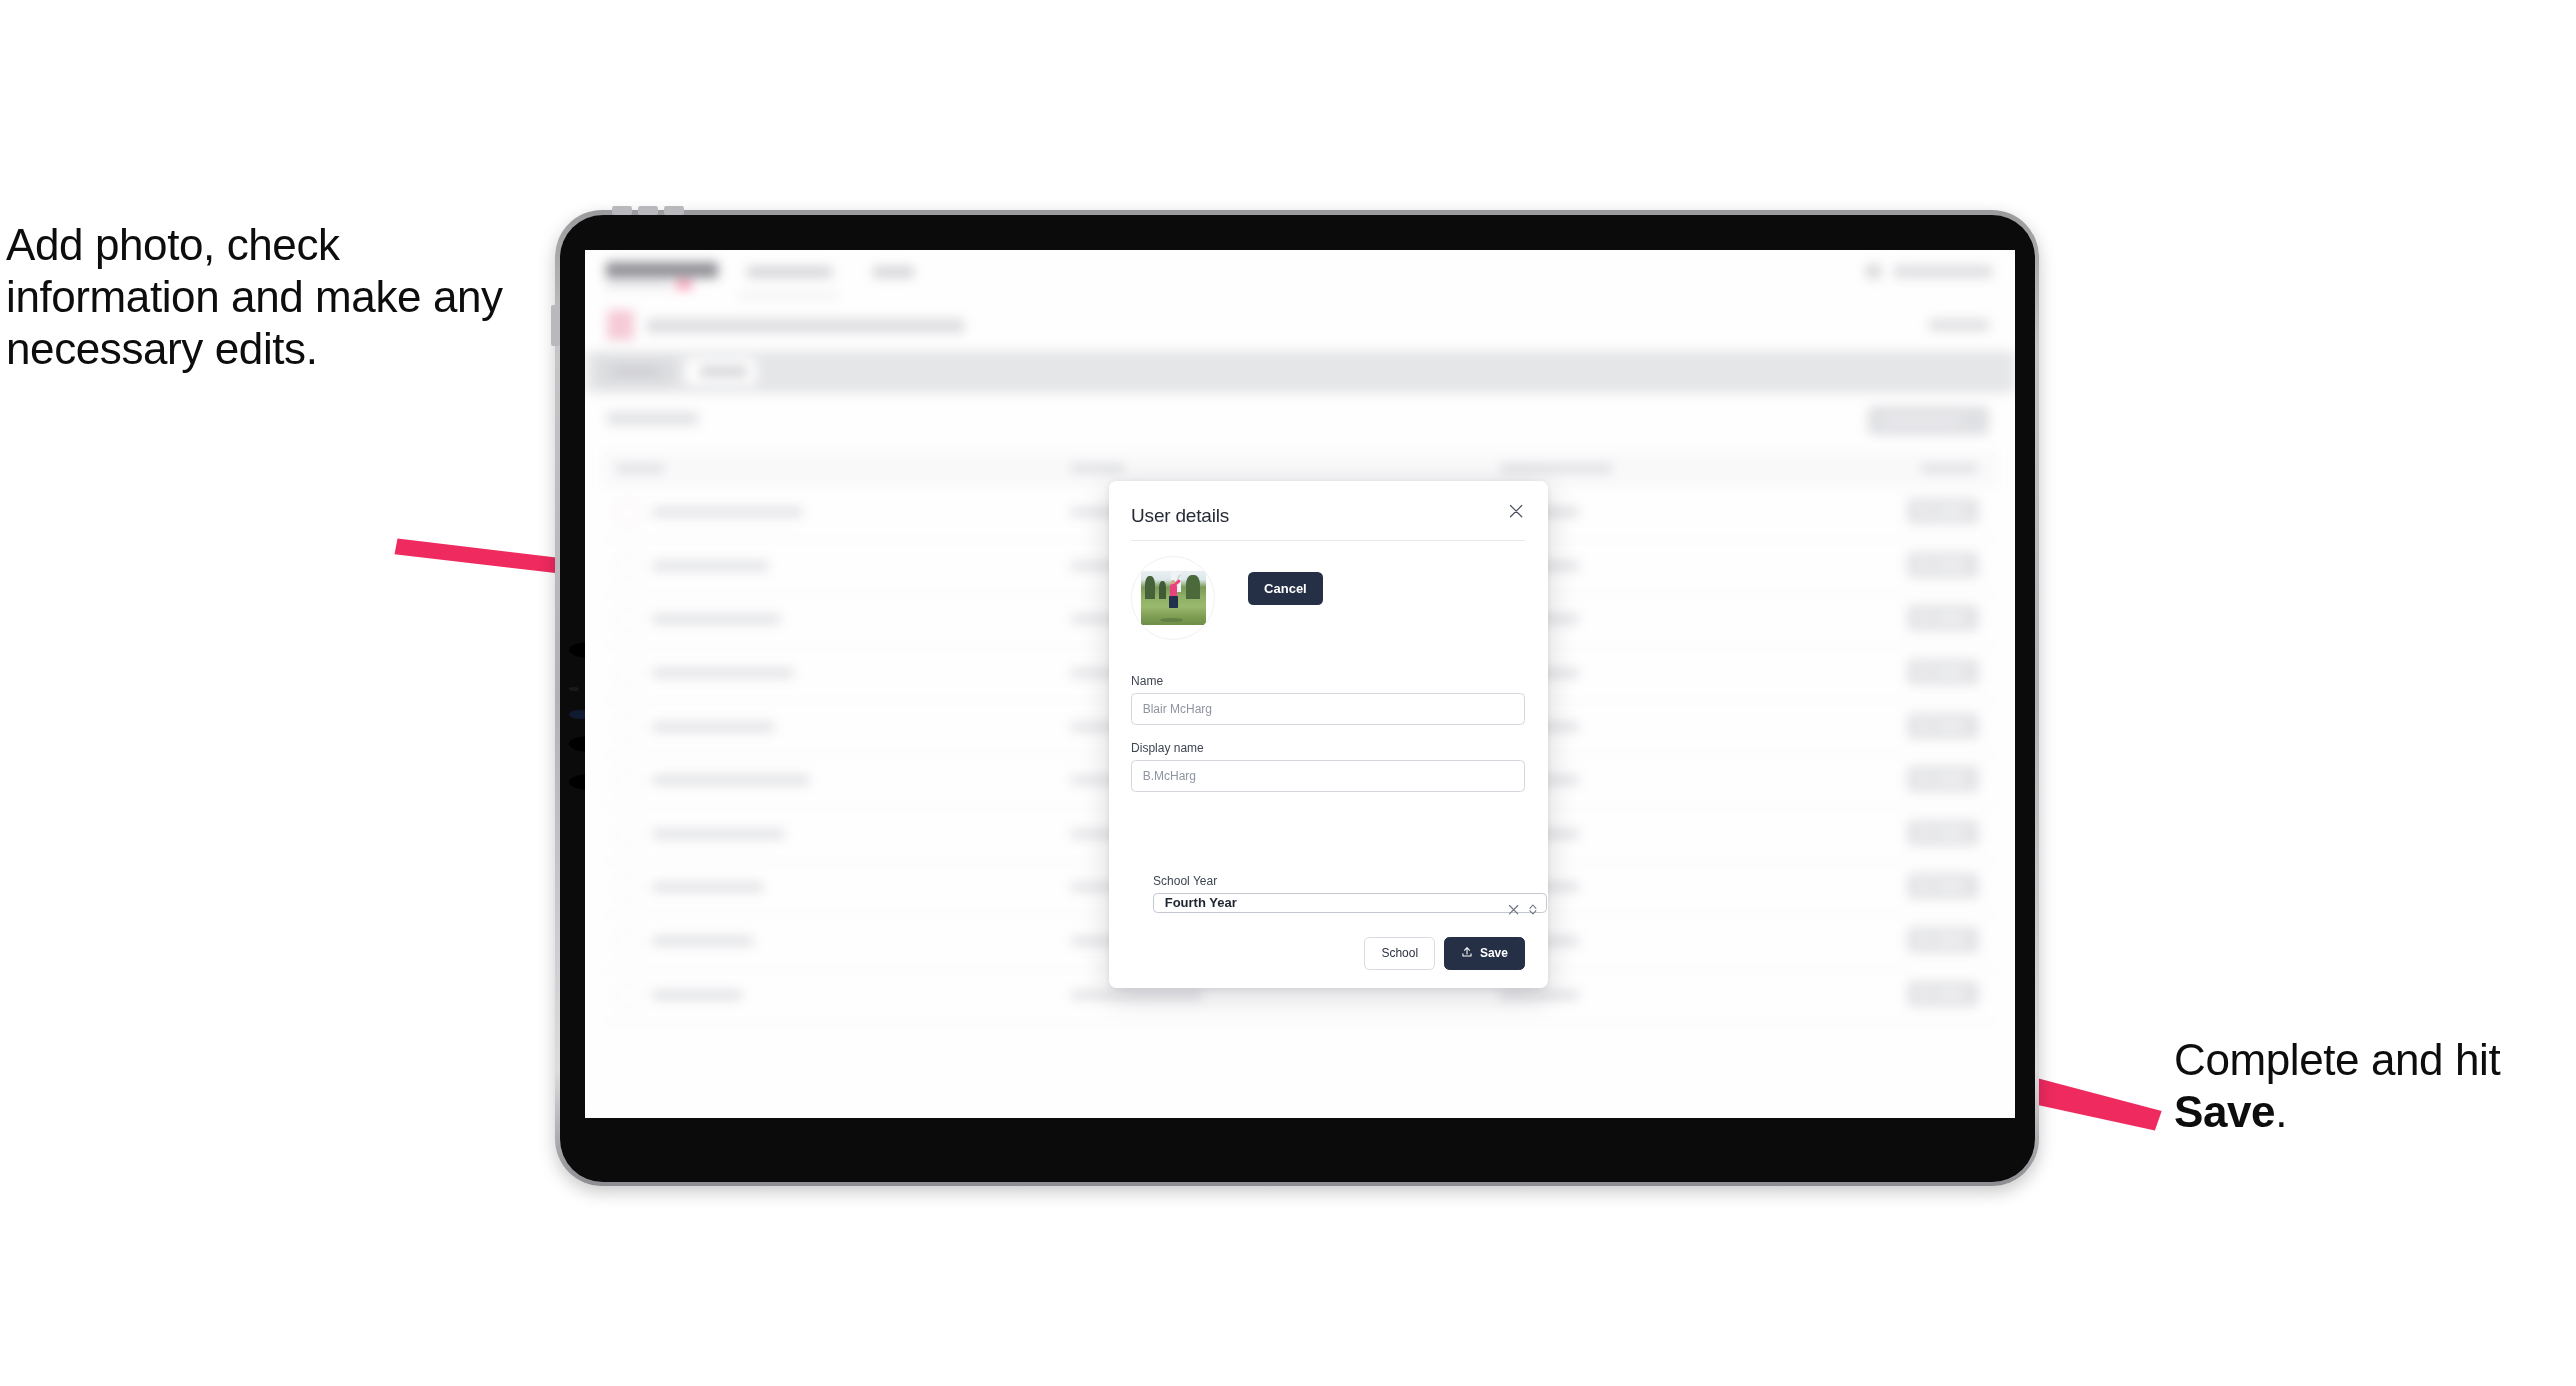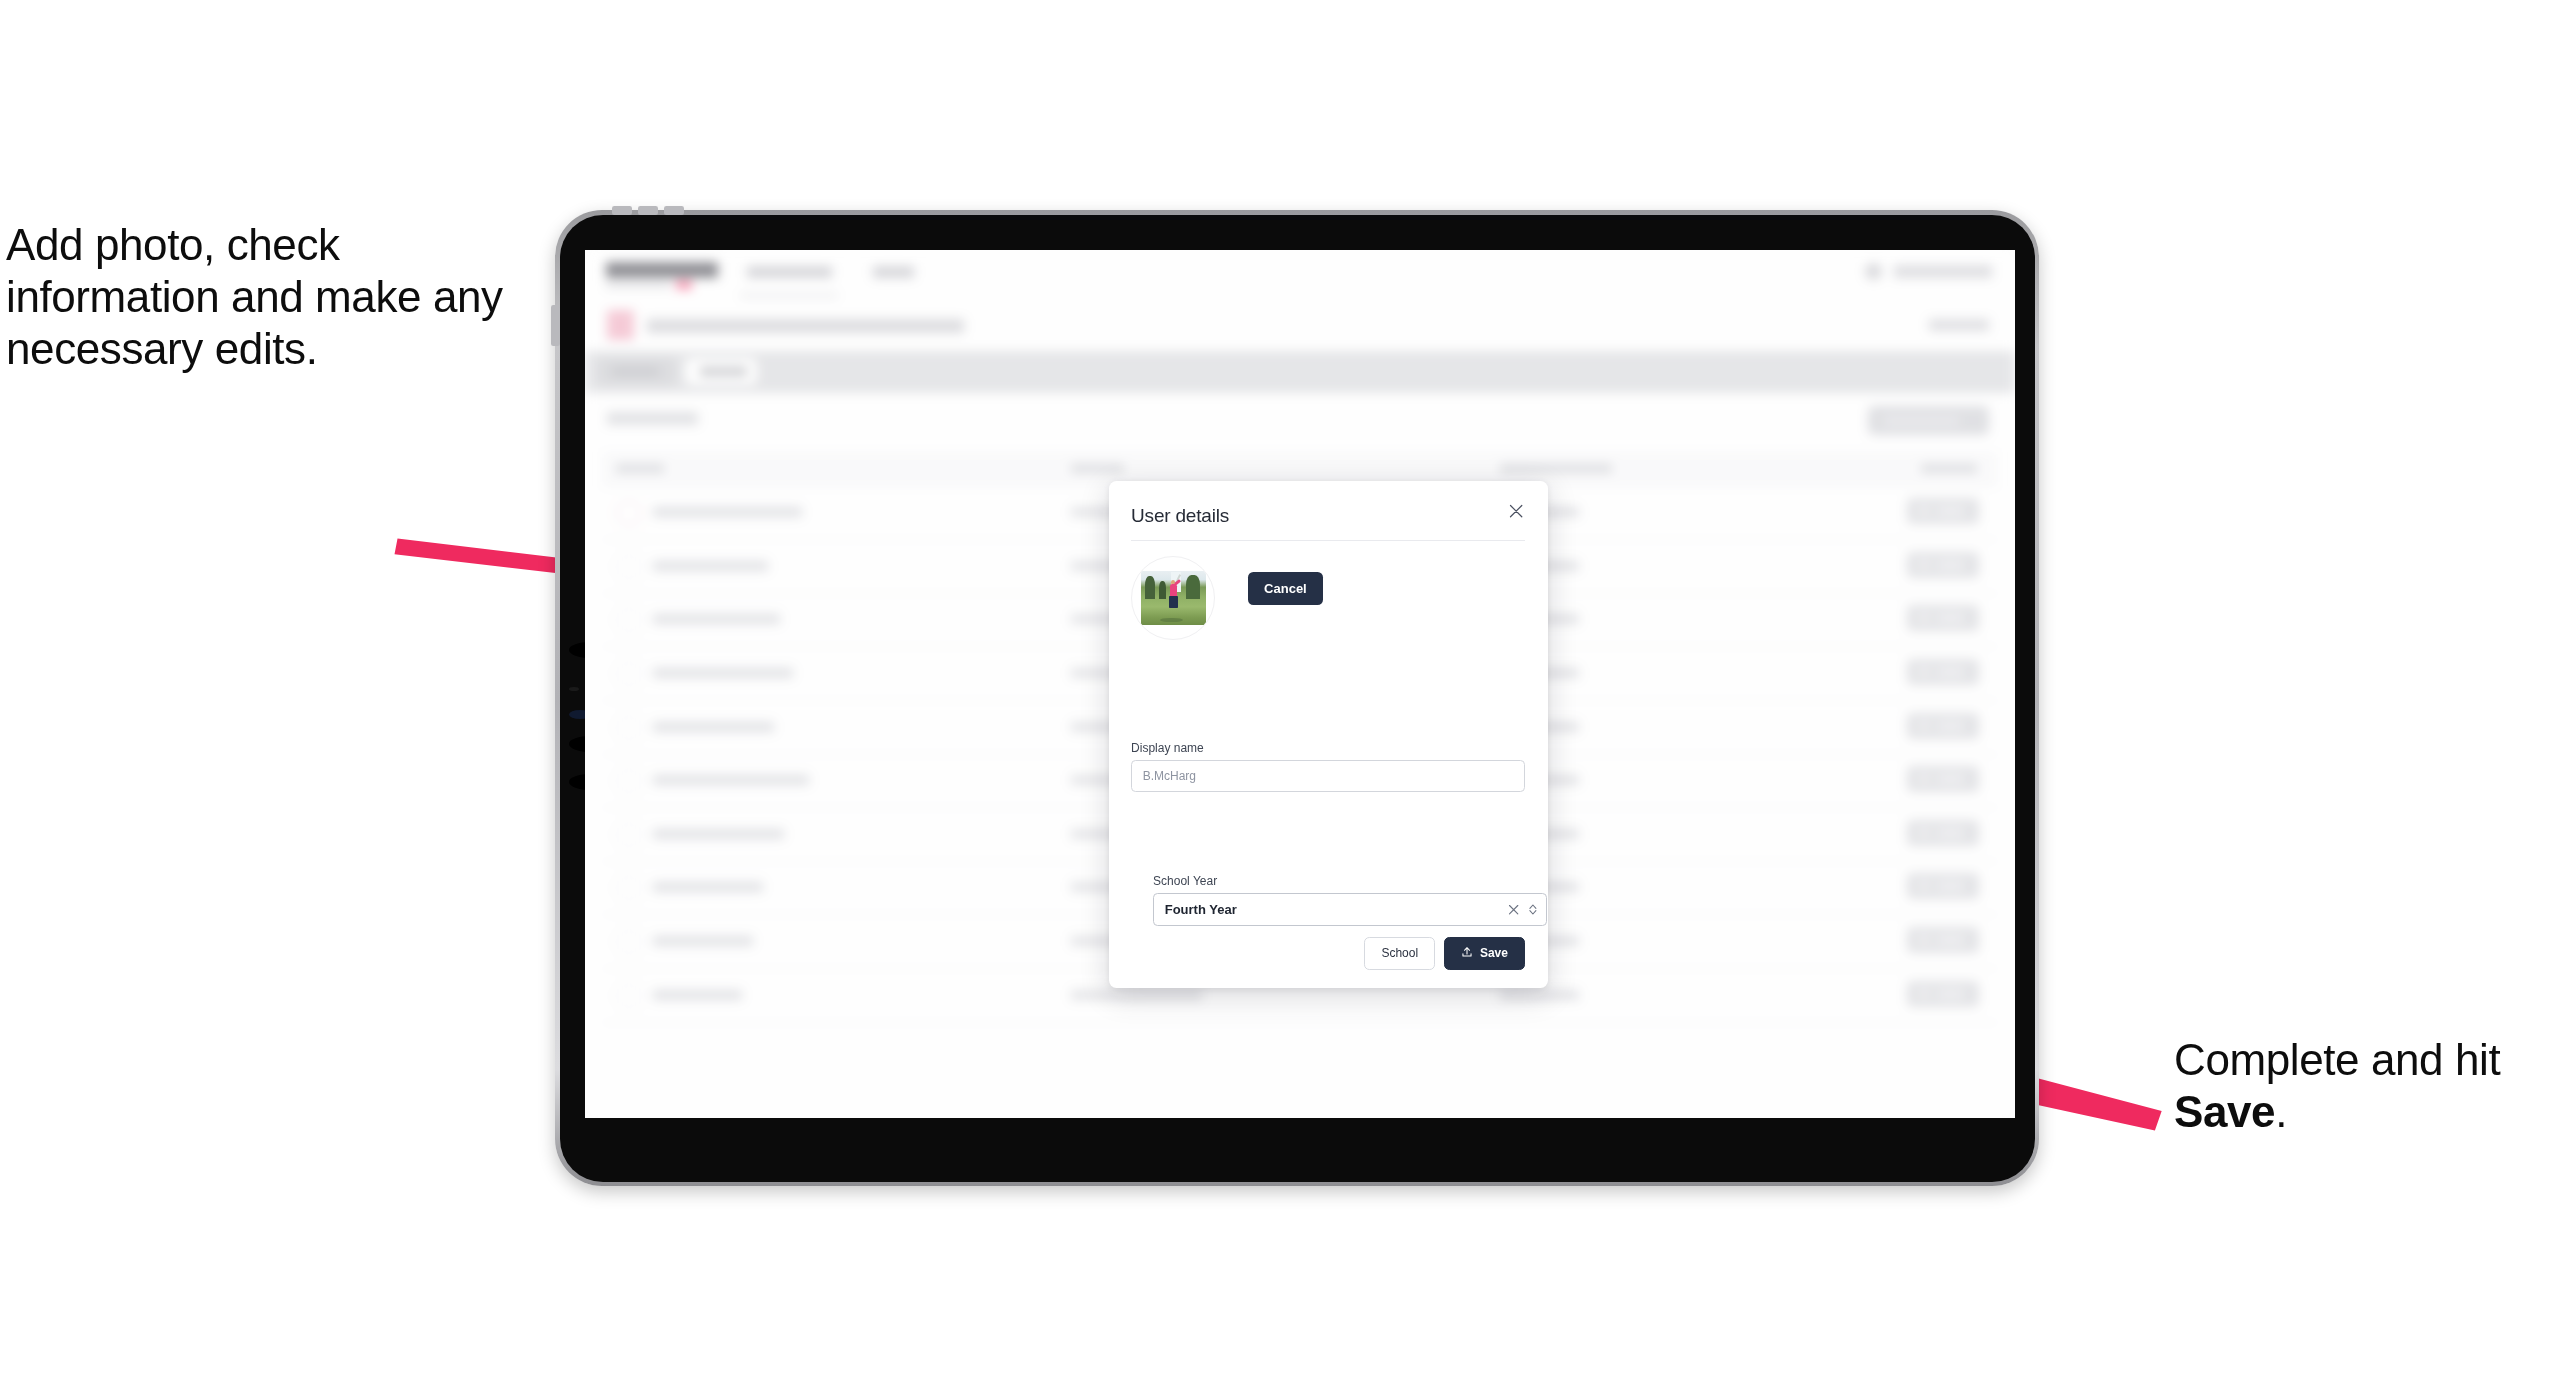--- a/index.html
+++ b/index.html
@@ -384,21 +384,21 @@
 
   #group-name { top: 193px; }
   #group-display { top: 260px; }
   #group-email { top: 326px; }
   #group-schoolyear { top: 393px; margin-left: 22px; }
 
   .select-wrap { position: relative; }
   .select-value {
     width: 100%;
     box-sizing: border-box;
-    height: 33px;
+    height: 20px;
     border: 0.8px solid #c3c7cf;
     border-radius: 4.5px;
     padding: 0 10.6px;
     font-size: 13px;
     color: #1e2430;
     font-weight: 600;
     background: #ffffff;
     display: flex;
     align-items: center;
     cursor: pointer;
@@ -641,20 +641,24 @@
               <div class="golfer-head"></div>
               <div class="golfer-arms"></div>
               <div class="golfer-body"></div>
               <div class="golfer-legs"></div>
               <div class="ground-patch"></div>
             </div>
           </div>
 
           <button class="upload-button">Cancel</button>
 
+          <div class="field-group" id="group-name">
+            <label class="field-label">Name</label>
+            <input class="field-input" type="text" placeholder="Blair McHarg" style="">
+          </div>
 
           <div class="field-group" id="group-display">
             <label class="field-label">Display name</label>
             <input class="field-input" type="text" placeholder="B.McHarg" style="">
           </div>
 
 
           <div class="field-group" id="group-schoolyear">
             <label class="field-label">School Year</label>
             <div class="select-wrap">

